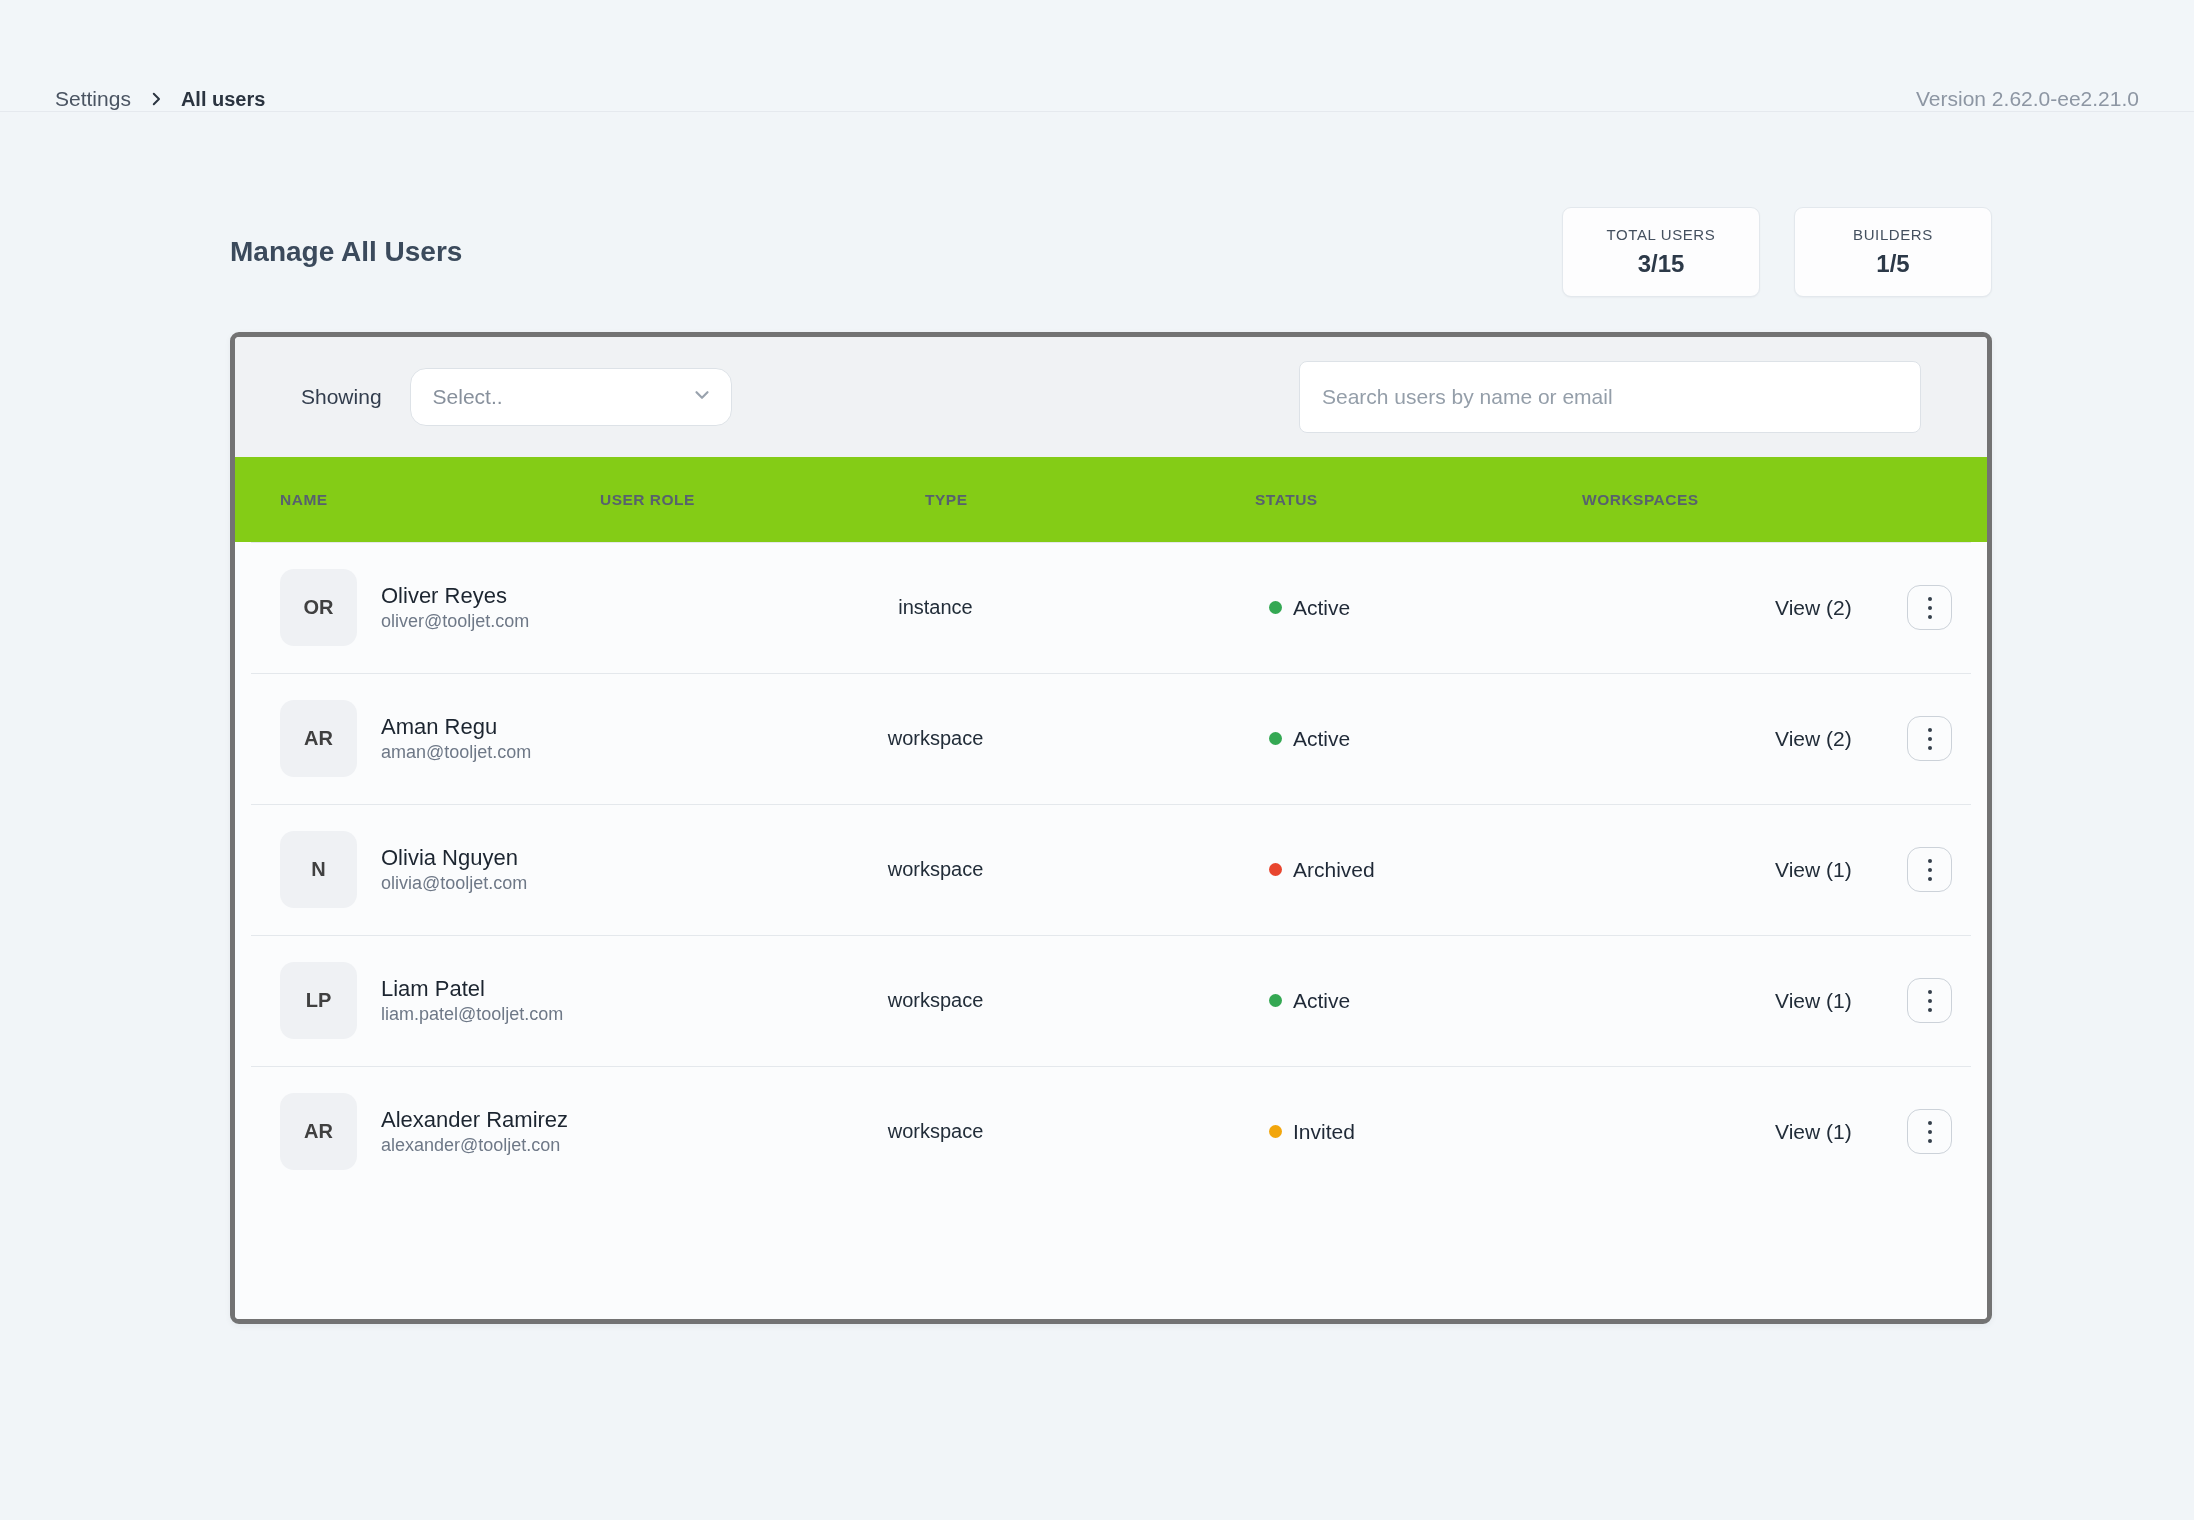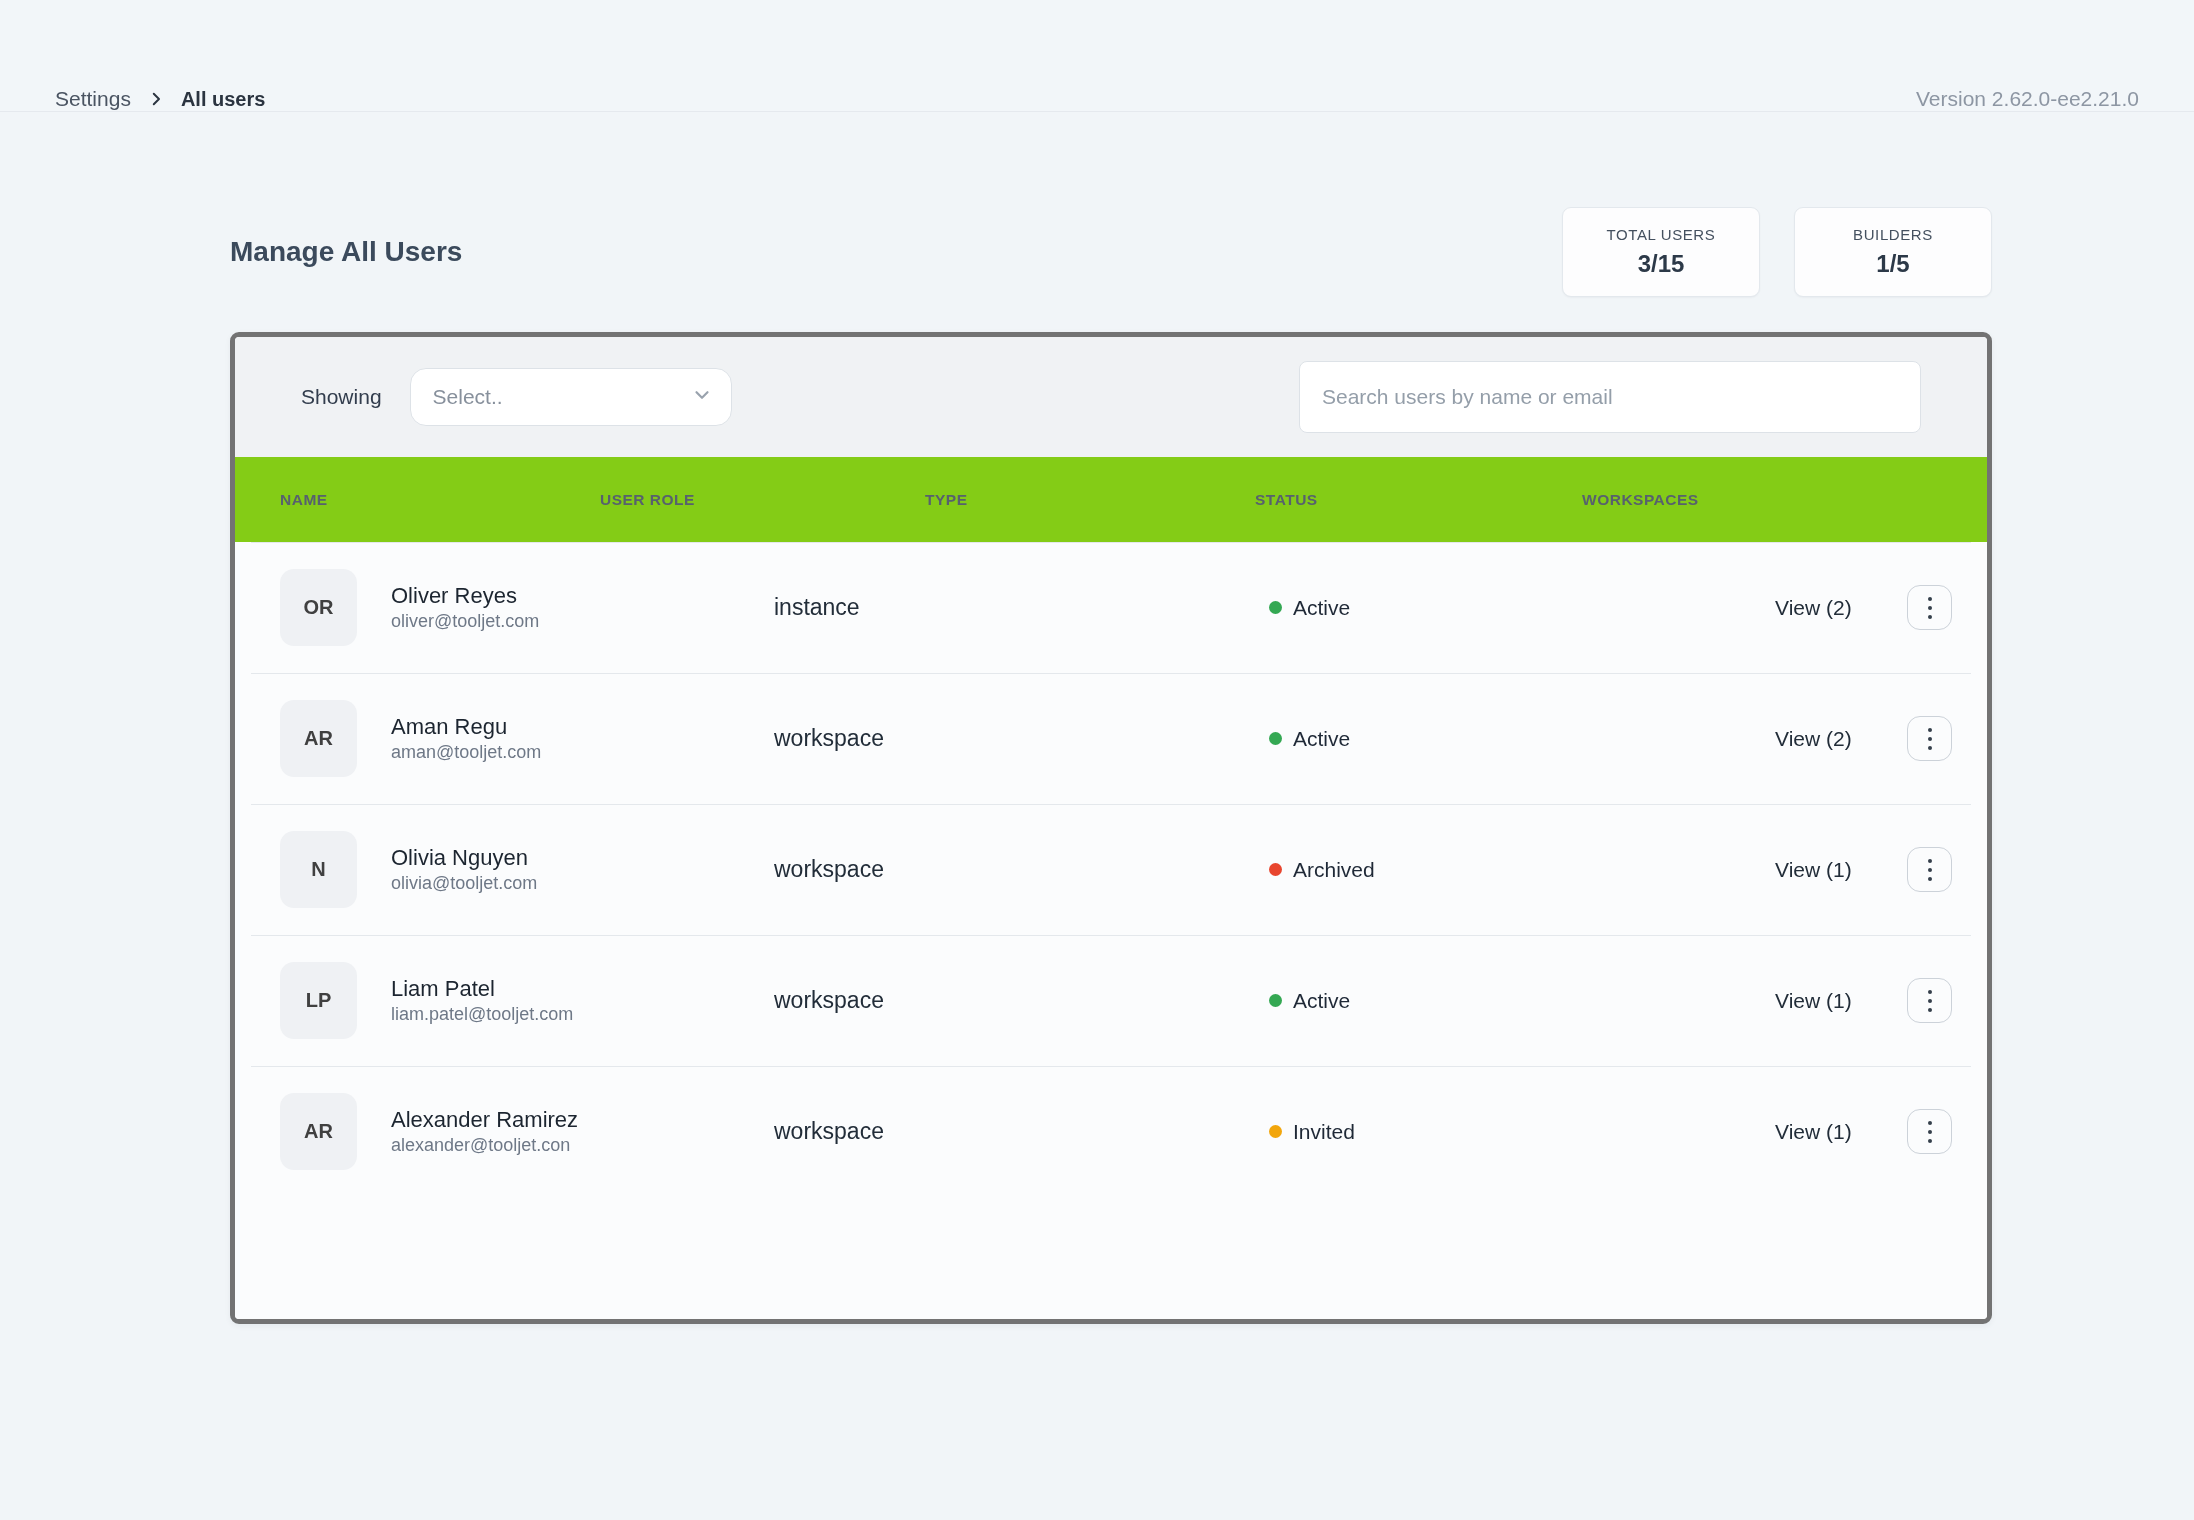--- a/index.html
+++ b/index.html
@@ -136,24 +136,24 @@
   }
   .name-cell { display:flex; align-items:center; }
   .avatar {
     width:77px; height:77px;
     border-radius:14px;
     background:#eff1f4;
     display:flex; align-items:center; justify-content:center;
     font-size:20px; font-weight:600; color:#404040;
     flex:0 0 auto;
   }
-  .name-stack { margin-left:34px; display:flex; flex-direction:column; gap:2px; }
+  .name-stack { margin-left:24px; display:flex; flex-direction:column; gap:2px; }
   .user-name { font-size:22px; font-weight:500; color:#1c2530; }
   .user-email { font-size:18px; color:#6e7887; }
-  .role-cell { font-size:23px; color:#222d39; padding-left:87px; }
+  .role-cell { font-size:20px; color:#222d39; padding-left:87px;text-align:center; }
   .status-cell { display:flex; align-items:center; gap:11px; padding-left:172px; font-size:21px; color:#1f2937; }
   .dot { width:13px; height:13px; border-radius:50%; flex:0 0 auto; }
   .ws-cell { padding-left:260px; }
   .view-link { font-size:21px; color:#222d39; cursor:pointer; }
   .actions-cell { display:flex; justify-content:flex-end; }
   .kebab {
     width:45px; height:45px;
     border:1px solid #ccd2d9;
     border-radius:13px;
     background:transparent;

